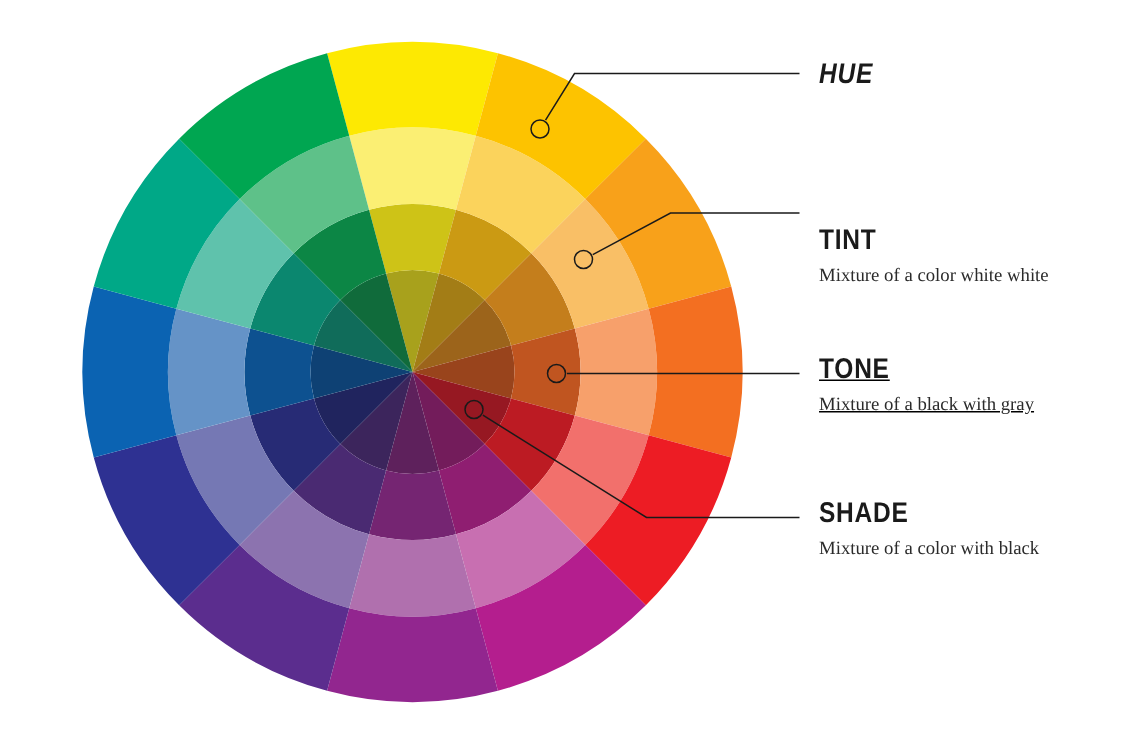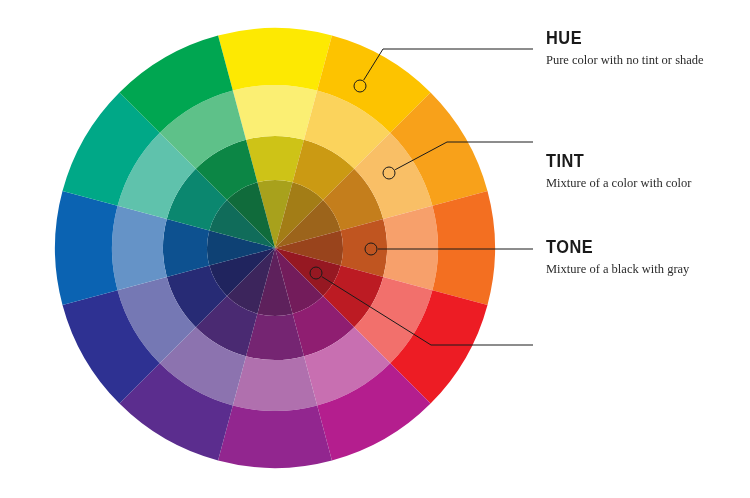--- a/index.html
+++ b/index.html
@@ -122,31 +122,34 @@
         <circle cx="389" cy="173" r="6" fill="none" stroke="#1a1a1a" stroke-width="1"></circle>
         <polyline points="378,249 460,249 533,249" fill="none" stroke="#1a1a1a" stroke-width="1"></polyline>
         <circle cx="371" cy="249" r="6" fill="none" stroke="#1a1a1a" stroke-width="1"></circle>
         <polyline points="321.933087885698,276.71462893713266 431,345 533,345" fill="none" stroke="#1a1a1a" stroke-width="1"></polyline>
         <circle cx="316" cy="273" r="6" fill="none" stroke="#1a1a1a" stroke-width="1"></circle>
       </g>
   </svg>
 
   <div class="callouts">
 
-    <div class="callout" style="top:28px;">
+    <div class="callout" style="top:40px;font-style:italic;">
       <p class="callout-title">HUE</p>
-      <p class="callout-desc">Pure color with no tint or shade</p>
     </div>
 
     <div class="callout" style="top:131px;margin-top:20px;">
       <p class="callout-title">TINT</p>
-      <p class="callout-desc">Mixture of a color with color</p>
+      <p class="callout-desc">Mixture of a color white white</p>
     </div>
 
-    <div class="callout" style="top:237px;">
+    <div class="callout" style="top:237px;text-decoration:underline;">
       <p class="callout-title">TONE</p>
       <p class="callout-desc">Mixture of a black with gray</p>
     </div>
 
+    <div class="callout" style="top:333px;">
+      <p class="callout-title">SHADE</p>
+      <p class="callout-desc">Mixture of a color with black</p>
+    </div>
 
   </div>
 
 </div>
 
 </body></html>

